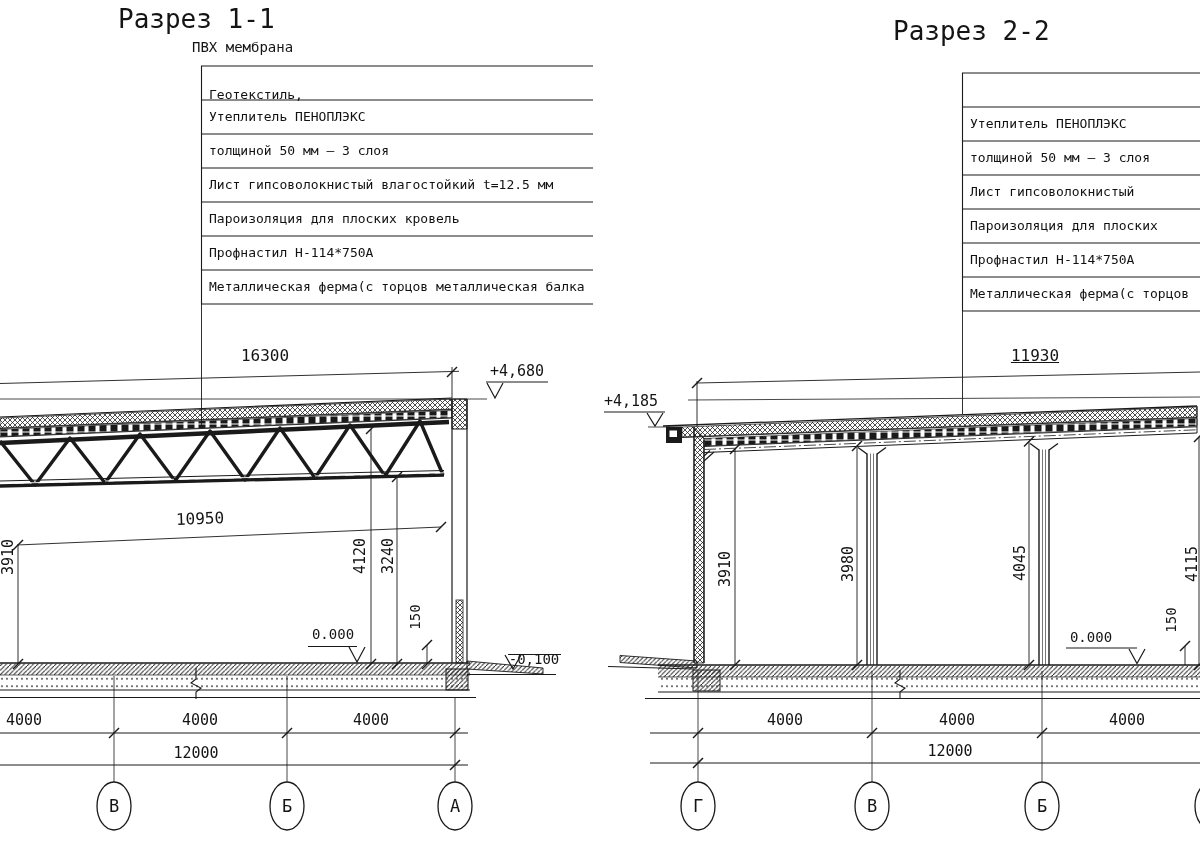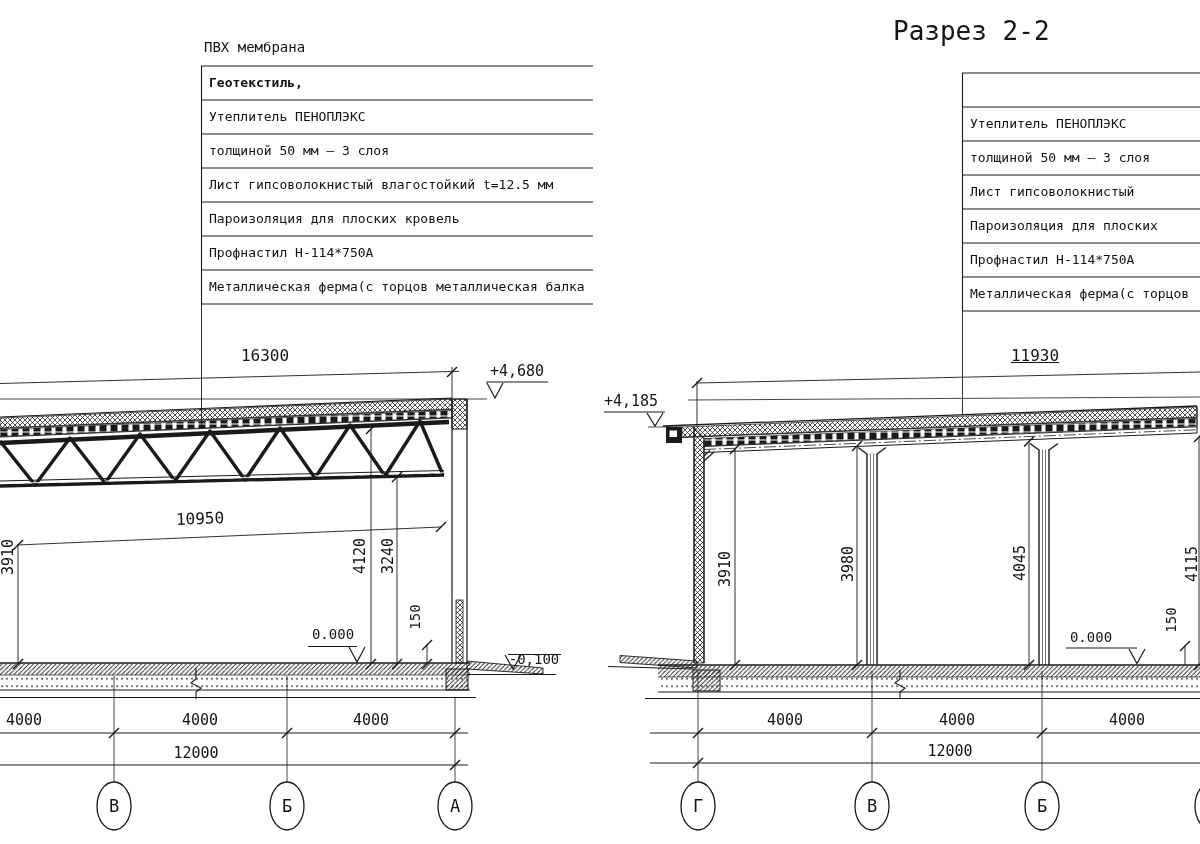--- a/index.html
+++ b/index.html
@@ -231,23 +231,24 @@
     <line x1="1037" y1="738" x2="1047" y2="728" stroke-width="1.5"></line>
     <line x1="650" y1="763" x2="1200" y2="763" stroke-width="1"></line>
     <line x1="693" y1="768" x2="703" y2="758" stroke-width="1.5"></line>
     <ellipse cx="698" cy="806" rx="17" ry="24" stroke-width="1.3"></ellipse>
     <ellipse cx="872" cy="806" rx="17" ry="24" stroke-width="1.3"></ellipse>
     <ellipse cx="1042" cy="806" rx="17" ry="24" stroke-width="1.3"></ellipse>
     <ellipse cx="1212" cy="806" rx="17" ry="24" stroke-width="1.3"></ellipse>
   </g>
 </svg>
 
-<div class="lbl sm" style="left:204px;top:40px;">ПВХ мембрана</div>
-
-<div class="callrow" style="left:209px;top:66px;width:380px;font-weight:bold;">Геотекстиль,</div>
+<div class="lbl title" style="left:118px;top:6px;">Разрез 1-1</div>
+<div class="lbl sm" style="left:192px;top:40px;">ПВХ мембрана</div>
+
+<div class="callrow" style="left:209px;top:78px;width:380px;">Геотекстиль,</div>
 <div class="callrow" style="left:209px;top:100px;width:380px;">Утеплитель ПЕНОПЛЭКС</div>
 <div class="callrow" style="left:209px;top:134px;width:380px;">толщиной 50 мм – 3 слоя</div>
 <div class="callrow" style="left:209px;top:168px;width:380px;">Лист гипсоволокнистый влагостойкий t=12.5 мм</div>
 <div class="callrow" style="left:209px;top:202px;width:380px;">Пароизоляция для плоских кровель</div>
 <div class="callrow" style="left:209px;top:236px;width:380px;">Профнастил Н-114*750А</div>
 <div class="callrow" style="left:209px;top:270px;width:380px;">Металлическая ферма(с торцов металлическая балка )</div>
 
 <div class="lbl dimb ctr" style="left:265px;top:356px;">16300</div>
 <div class="lbl dim ctr" style="left:517px;top:371px;">+4,680</div>
 <div class="lbl dimb rot2" style="left:200px;top:519px;">10950</div>

